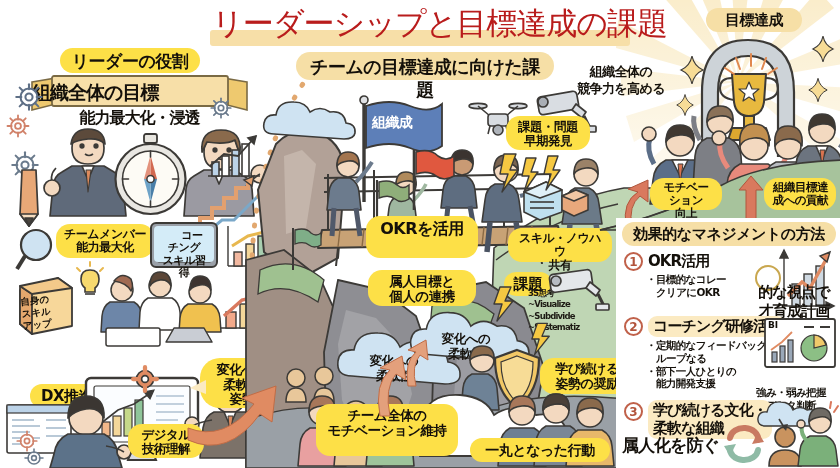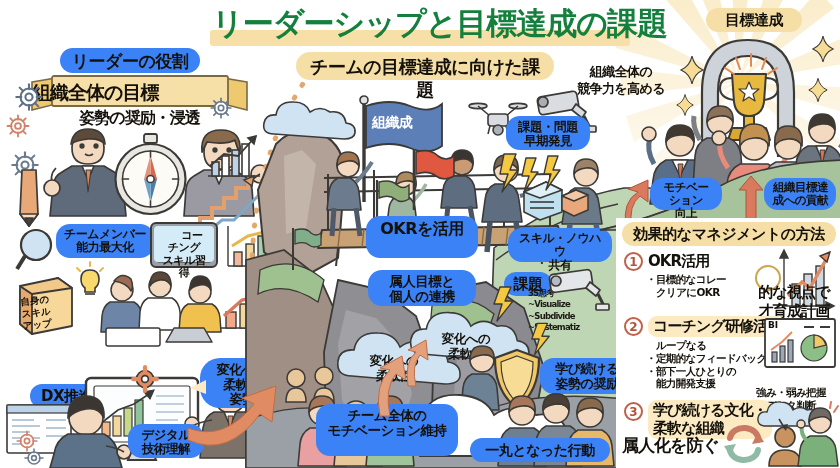--- a/index.html
+++ b/index.html
@@ -7,36 +7,36 @@
     font-family:"DejaVu Sans","Liberation Sans",sans-serif;
     width:840px;height:468px;overflow:hidden;
   }
   #canvas{
     position:relative;width:840px;height:468px;background:#ffffff;
     overflow:hidden;
   }
   
   .pill{
     position:absolute;
-    background:#3b82f6;
+    background:#fde047;
     border-radius:14px;
     color:#14100a;
     font-weight:bold;
     text-align:center;
     line-height:1.12;
     padding:3px 8px;
     box-sizing:border-box;
     letter-spacing:-0.5px;
     -webkit-font-smoothing:antialiased;
   }
   .pill.deep{background:#f6dfa6;}
   .title{
     position:absolute;
-    font-weight:bold;
-    color:#15803d;
+    font-weight:normal;
+    color:#b91c1c;
     letter-spacing:-1px;
     white-space:nowrap;
   }
   .title-hl{
     position:absolute;
     background:#f7dfa8;
     border-radius:3px;
   }
   .panel{
     position:absolute;background:#ffffff;
@@ -88,21 +88,21 @@
   <div class="title" style="left:212px;top:3px;font-size:31px;">リーダーシップと目標達成の課題</div>
 
   <div class="pill" style="left:60px;top:48px;width:140px;height:25px;font-size:17px;line-height:20px;">リーダーの役割</div>
 
   <svg class="fig" style="left:32px;top:76px;" width="215" height="40" viewBox="0 0 215 40">
     <polygon points="0,6 24,2 24,28 0,34" fill="#eec96f" stroke="#7a6a44" stroke-width="1.6"></polygon>
     <polygon points="215,6 191,2 191,28 215,34" fill="#eec96f" stroke="#7a6a44" stroke-width="1.6"></polygon>
     <rect x="20" y="0" width="176" height="30" rx="2" fill="#f7dfa8" stroke="#7a6a44" stroke-width="1.8"></rect>
   </svg>
   <div style="position:absolute;left:32px;top:80px;width:215px;font-size:19px;font-weight:bold;color:#14100a;letter-spacing:-1px;">組織全体の目標</div>
-  <div style="position:absolute;left:32px;top:108px;width:215px;text-align:center;font-size:16px;font-weight:bold;color:#14100a;letter-spacing:-1px;">姿勢の奨励・浸透</div>
+  <div style="position:absolute;left:32px;top:108px;width:215px;text-align:center;font-size:16px;font-weight:bold;color:#14100a;letter-spacing:-1px;">能力最大化・浸透</div>
 
   <svg class="gear" style="left:12px;top:80px;" width="34" height="34" viewBox="0 0 40 40">
     <g stroke="#5e6f86" stroke-width="2.4" fill="#fff">
       <circle cx="20" cy="20" r="10"></circle>
         <circle cx="20" cy="20" r="4.2"></circle>
       <g stroke-linecap="round">
           <line x1="20" y1="5" x2="20" y2="11"></line>
           <line x1="20" y1="29" x2="20" y2="35"></line>
           <line x1="5" y1="20" x2="11" y2="20"></line>
           <line x1="29" y1="20" x2="35" y2="20"></line>
@@ -881,22 +881,22 @@
     <span>的な視点で
 才育成計画</span>
   </div>
 
   <div style="position:absolute;left:624px;top:316px;width:212px;">
     <div style="display:flex;align-items:center;gap:5px;">
       <span class="num">2</span>
       <span class="sec-h" style="background:#fbeac2;border-radius:9px;padding:1px 5px;">コーチング研修活用</span>
     </div>
     <div style="margin-left:22px;margin-top:2px;">
+      <div class="bullet">・定期的なフィードバック</div>
       <div class="bullet">　ループなる</div>
-      <div class="bullet">・定期的なフィードバック</div>
       <div class="bullet">・部下一人ひとりの</div>
       <div class="bullet">　能力開発支援</div>
     </div>
   </div>
 
   <svg class="fig" style="left:764px;top:318px;" width="72" height="54" viewBox="0 0 72 54">
     <rect x="1" y="1" width="70" height="48" rx="2" fill="#fff" stroke="#3c3a37" stroke-width="1.8"></rect>
     <g stroke="#3c3a37" stroke-width="1.2" fill="none">
       <rect x="8" y="34" width="5" height="10" fill="#9aa8b8"></rect>
       <rect x="16" y="28" width="5" height="16" fill="#9aa8b8"></rect>

